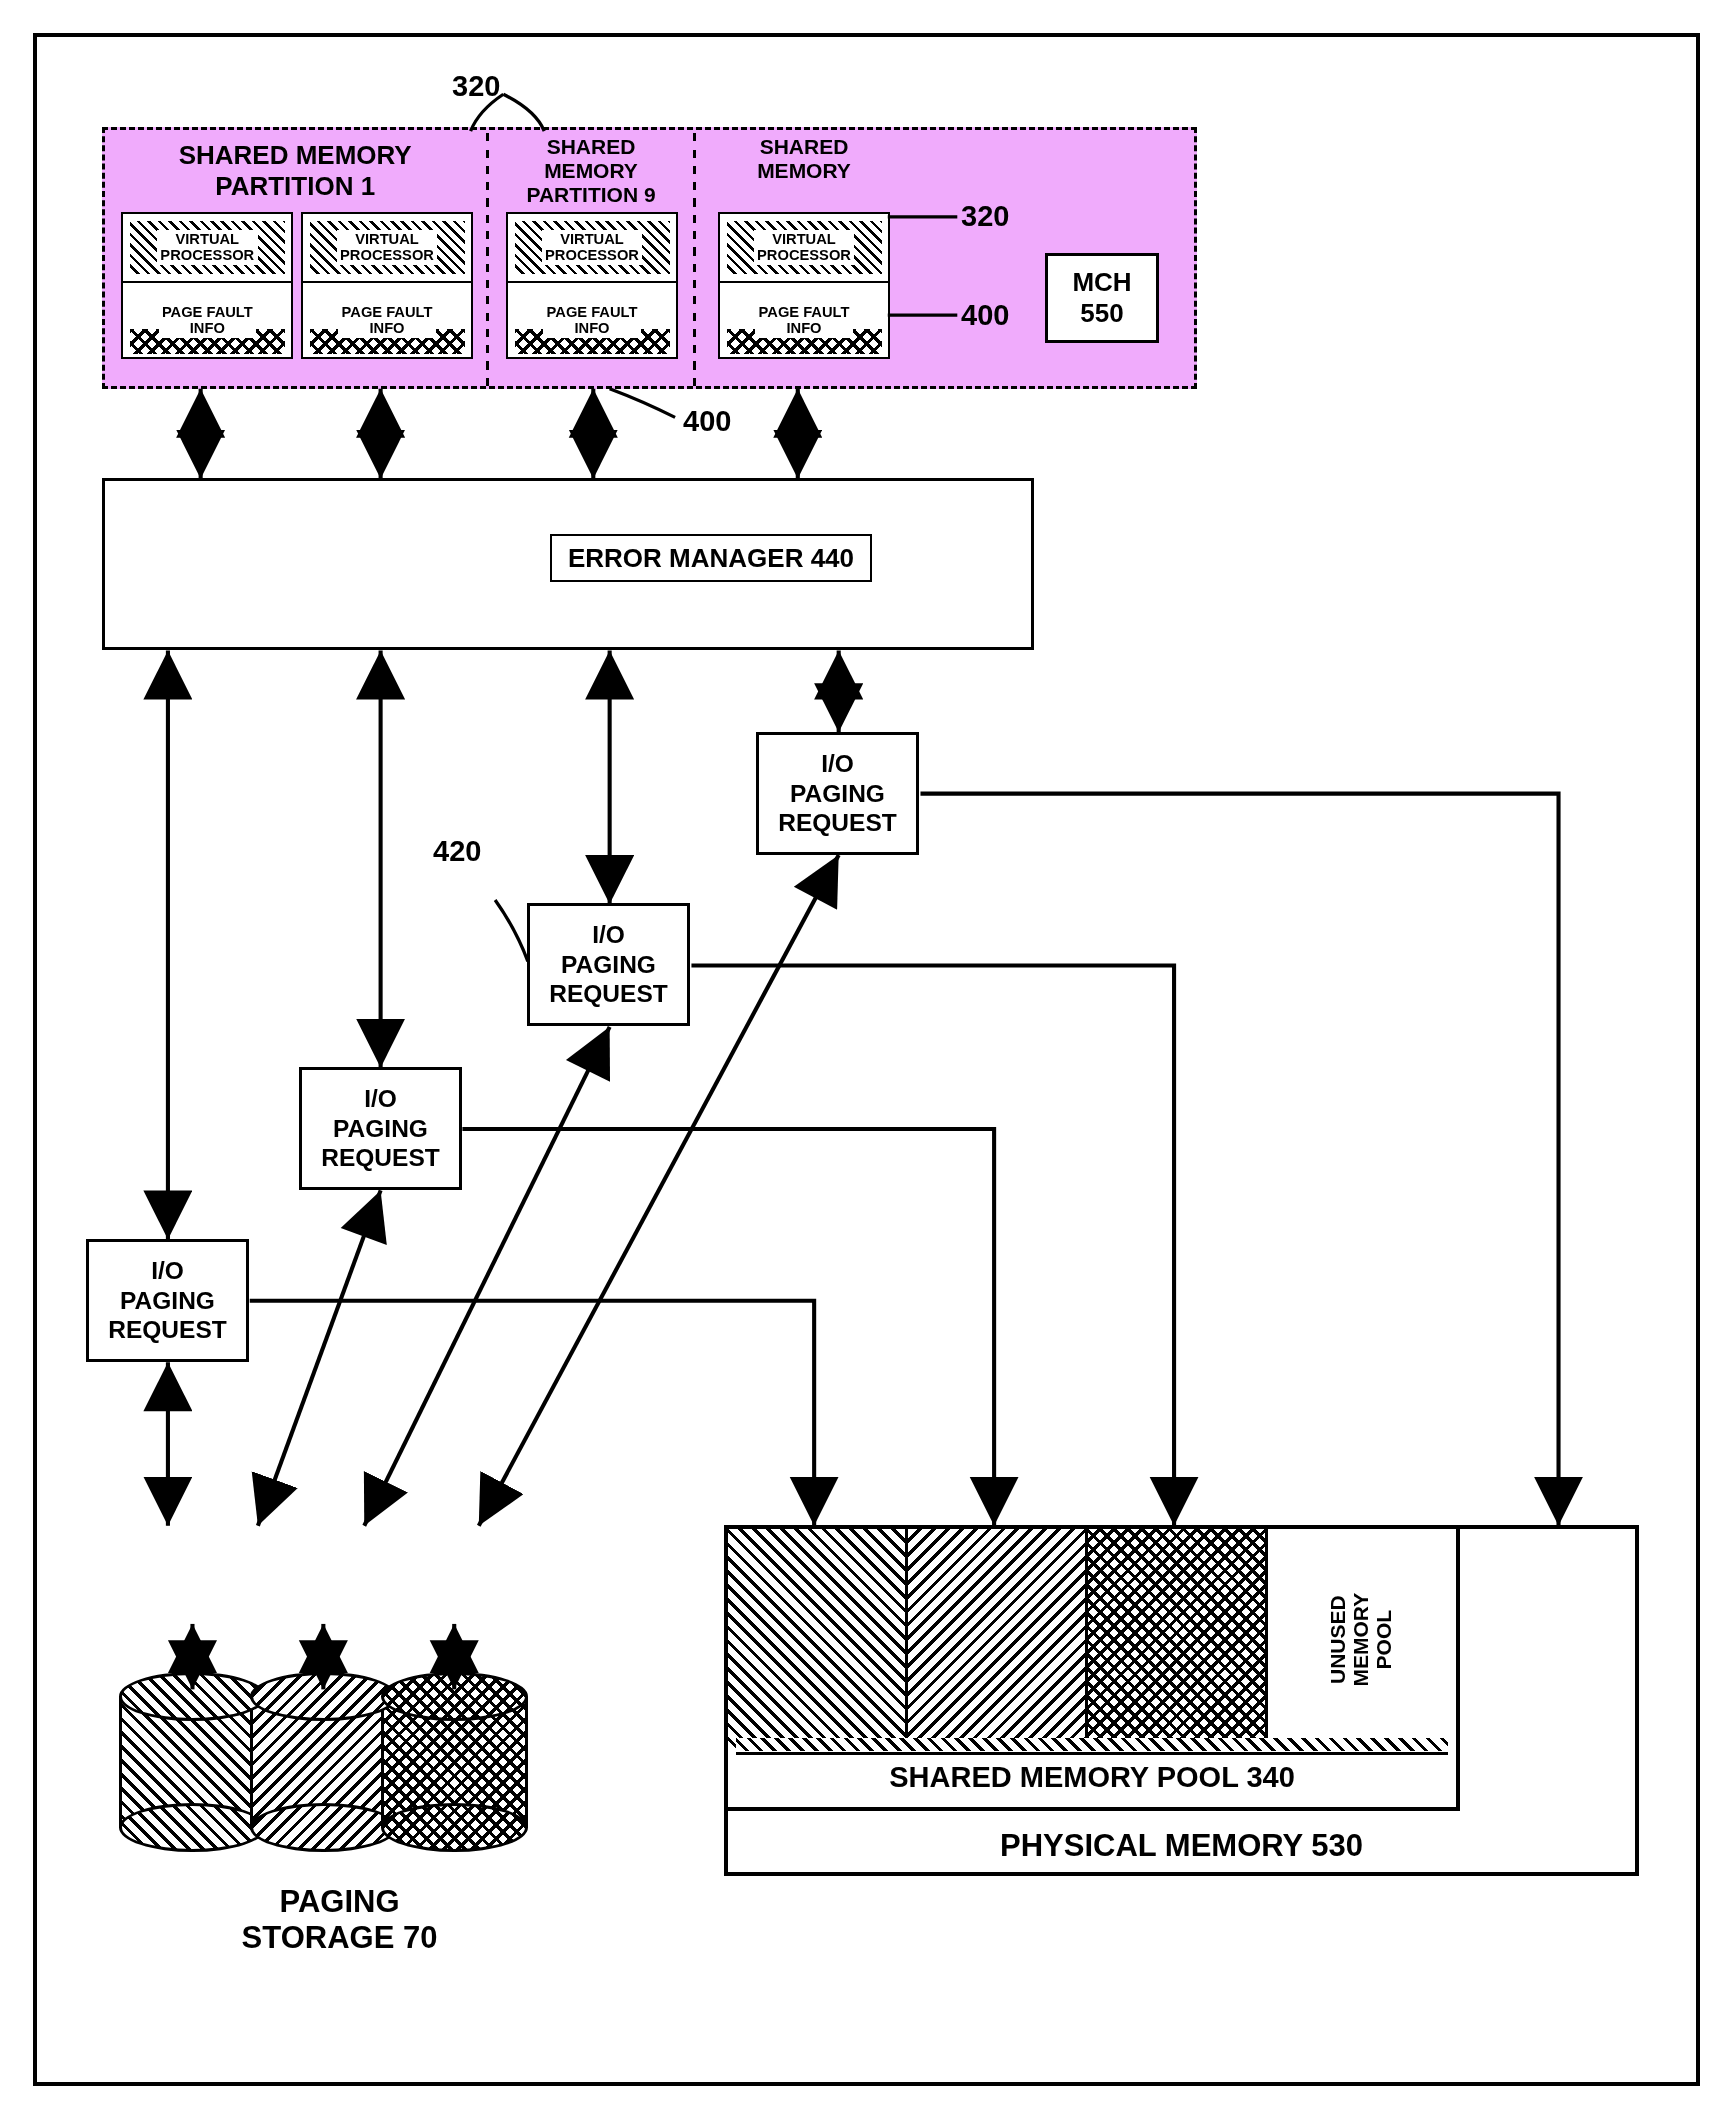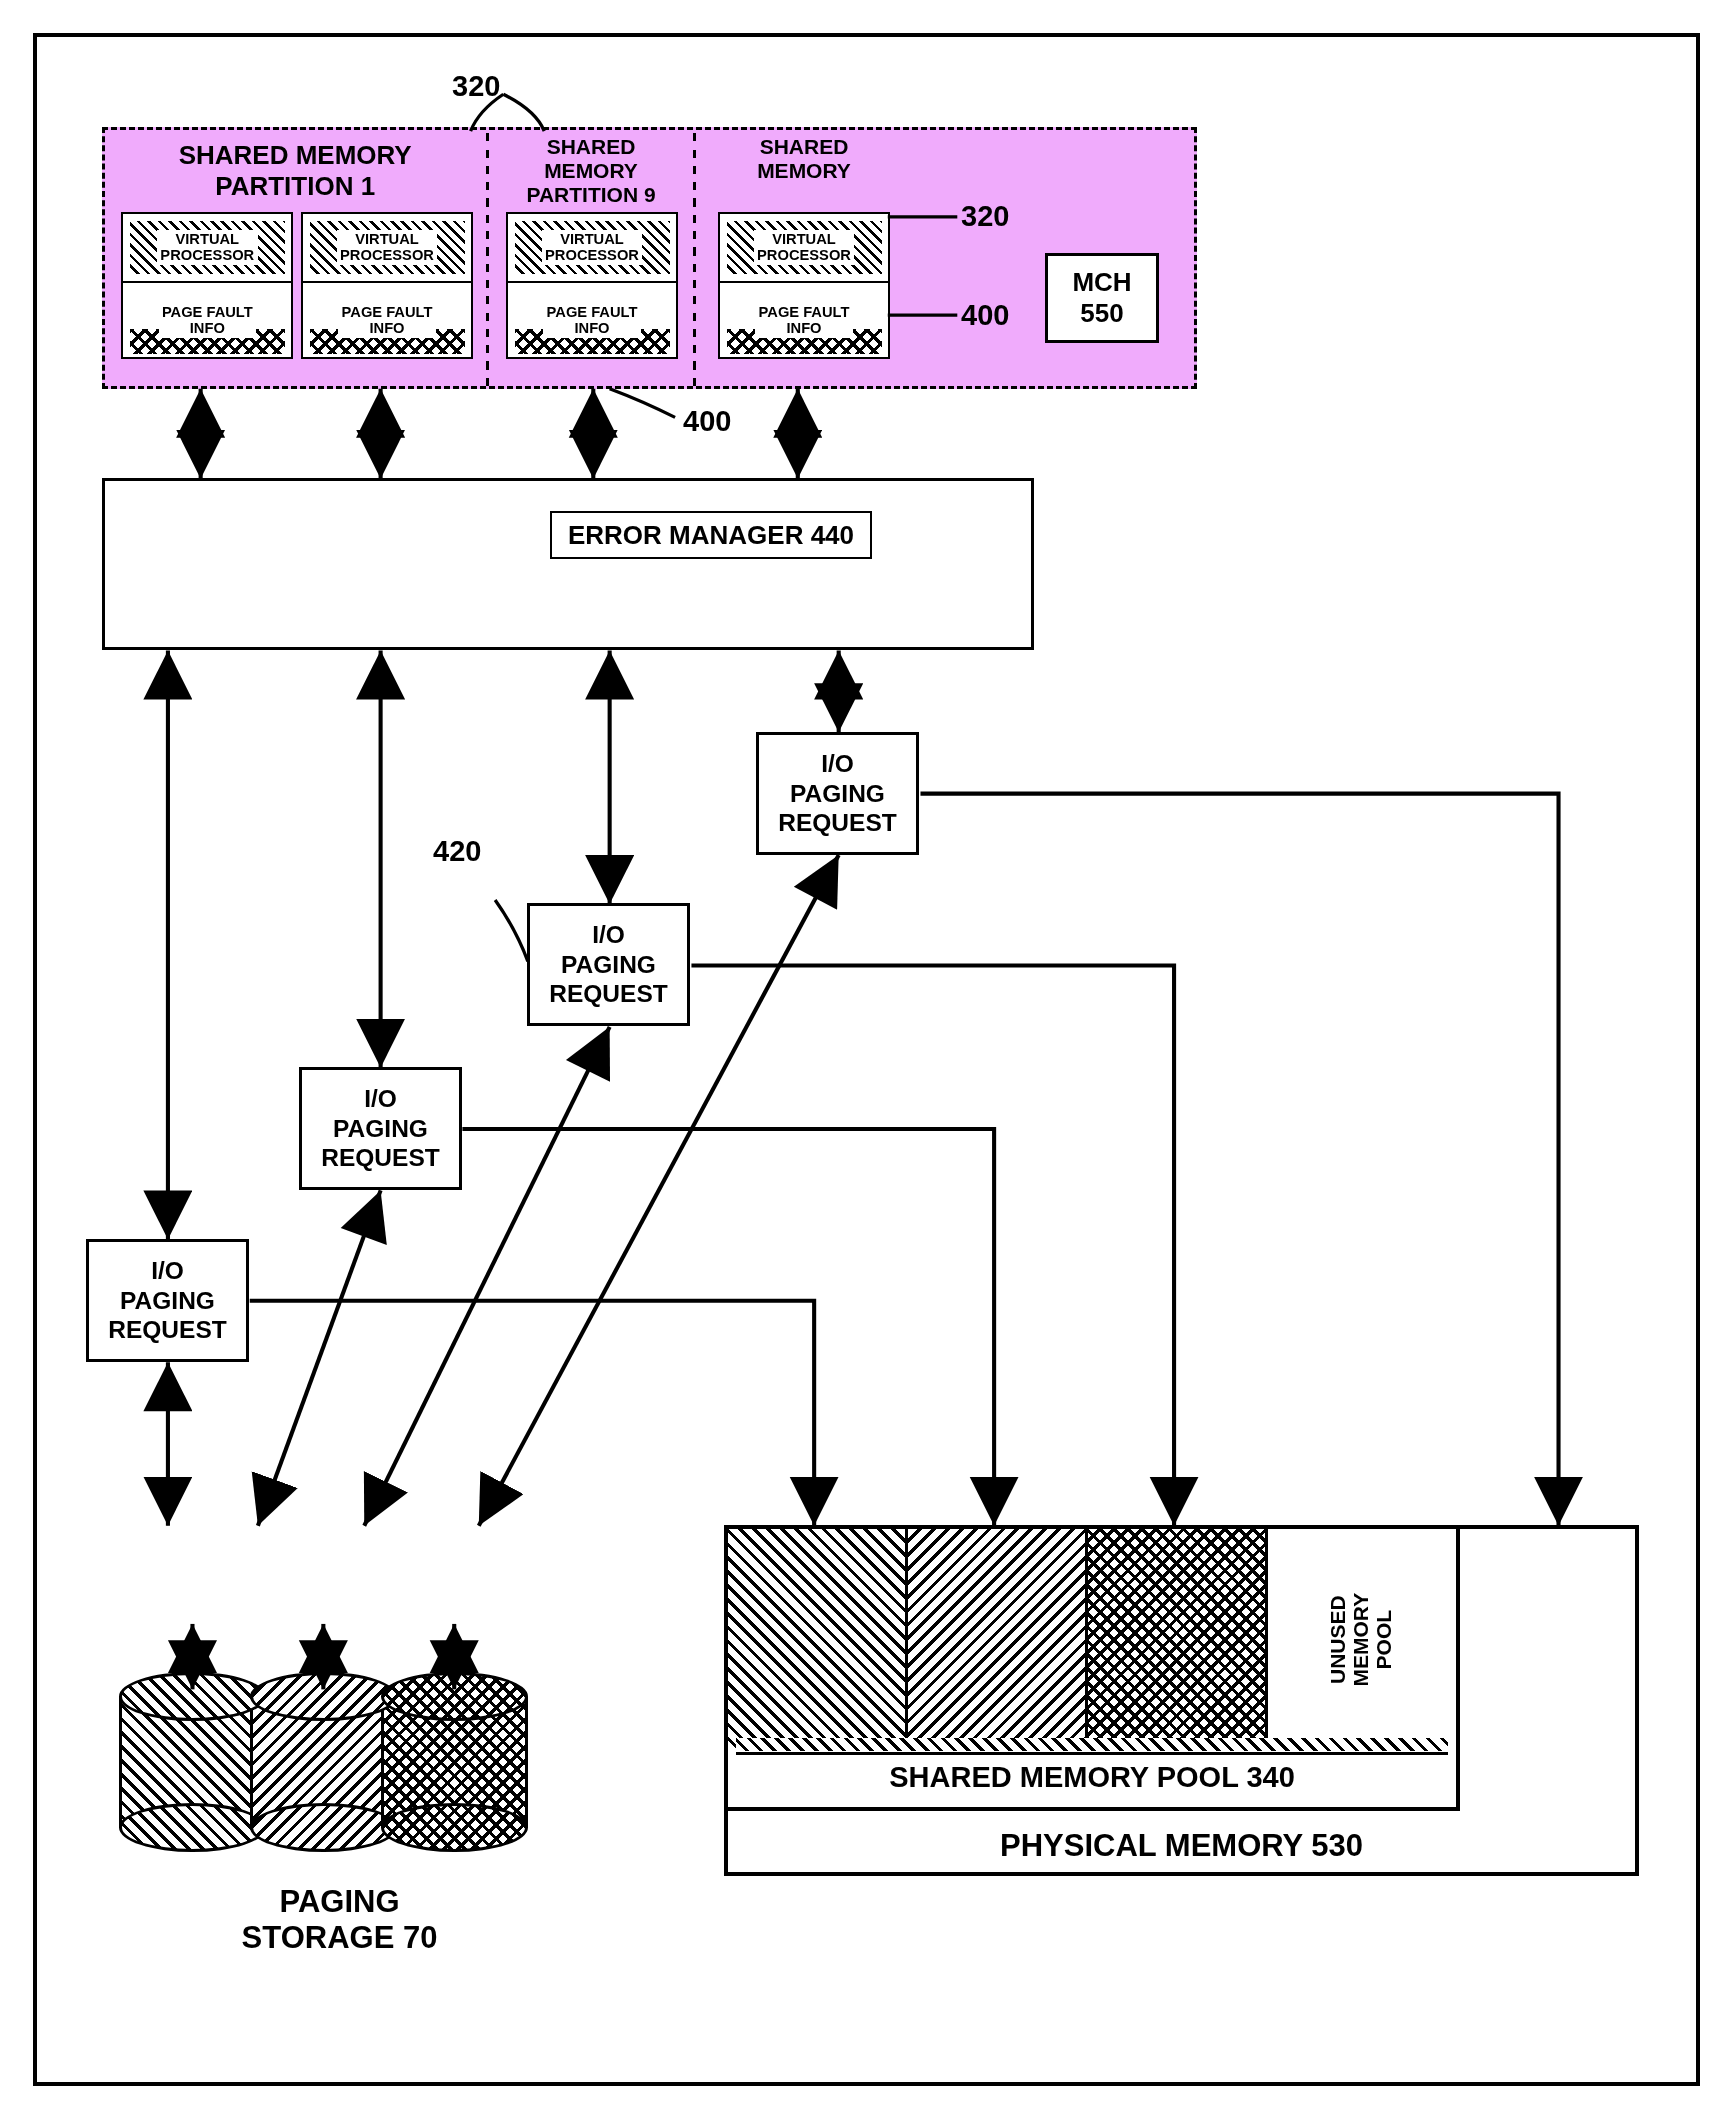--- a/index.html
+++ b/index.html
@@ -121,21 +121,21 @@
       <div style="font-size:26px;">MCH</div>
       <div style="font-size:26px;">550</div>
     </div>
   </div>
 
   <div class="label-text" style="left: 924px; top: 163px;">320</div>
   <div class="label-text" style="left: 924px; top: 262px;">400</div>
   <div class="label-text" style="left: 646px; top: 368px;">400</div>
 
   <div class="box" style="left: 65px; top: 441px; width: 932px; height: 172px; justify-content: flex-start; padding-top: 16.3px;">
-    <div class="inner-box" style="margin-top: 14px; margin-left: 286px;">ERROR MANAGER 440</div>
+    <div class="inner-box" style="margin-top: 37px; margin-left: 286px;">ERROR MANAGER 440</div>
   </div>
 
   <div class="box" style="left: 49px; top: 1202px; width: 163px; height: 123px; font-size: 24.5px; line-height:1.2;">
     <div>I/O</div>
     <div>PAGING</div>
     <div>REQUEST</div>
   </div>
   <div class="box" style="left: 262px; top: 1030px; width: 163px; height: 123px; font-size: 24.5px; line-height:1.2;">
     <div>I/O</div>
     <div>PAGING</div>

